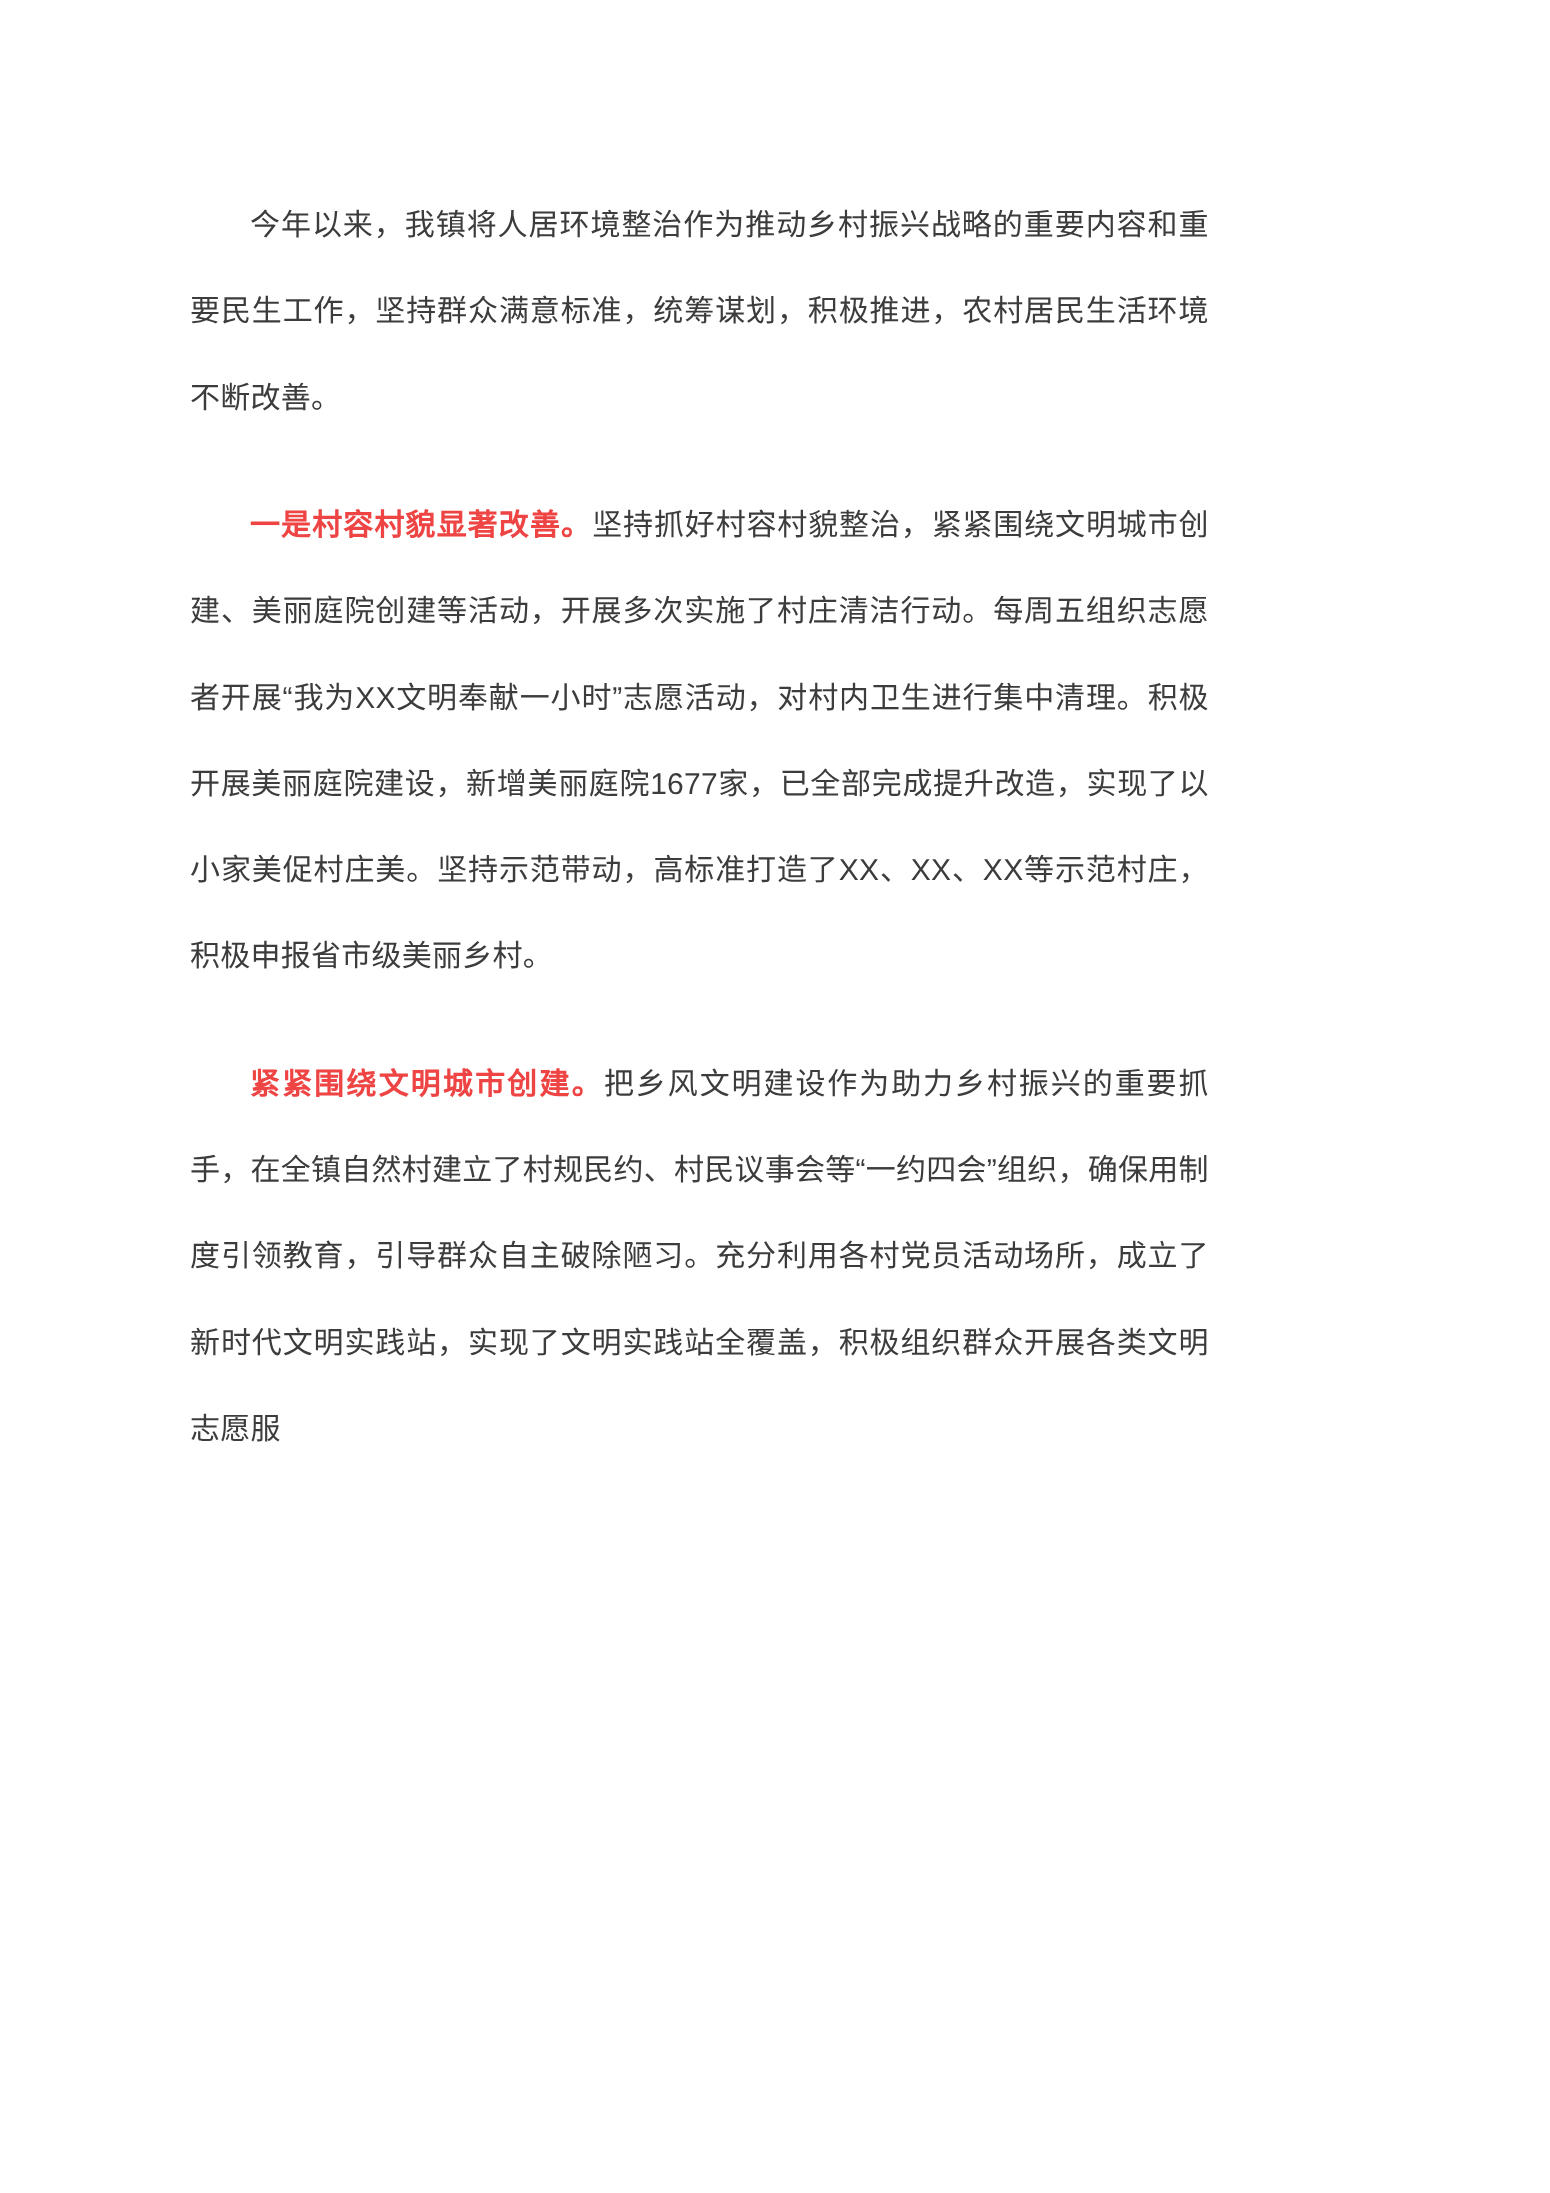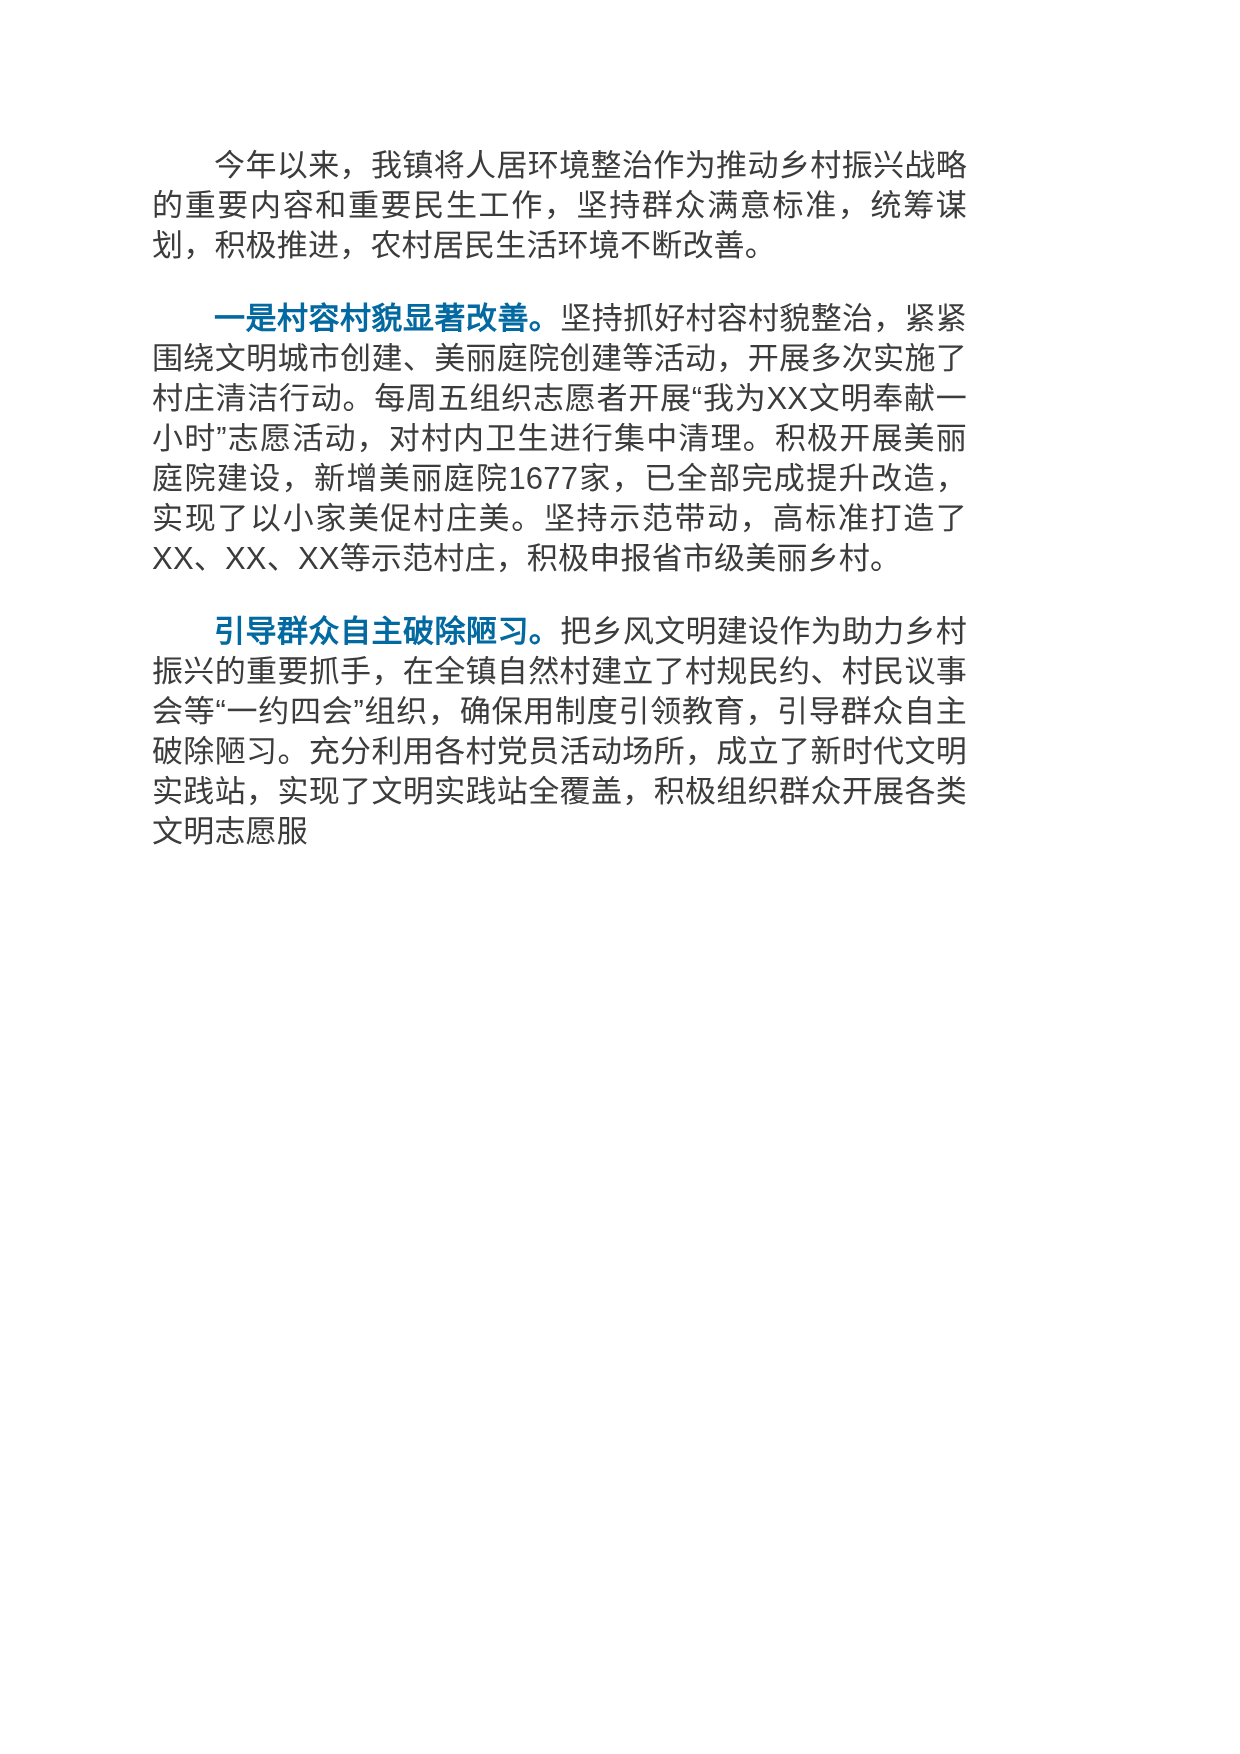--- a/index.html
+++ b/index.html
@@ -21,36 +21,36 @@
   }
   .doc-body {
     position: absolute;
     left: 152px;
     top: 146px;
     width: 815px;
   }
   p.para {
     margin: 0 0 0 0;
     padding: 0;
-    font-size: 31px;
-    line-height: 40px;
+    font-size: 24px;
+    line-height: 69px;
     color: #3c3c3c;
     text-align: justify;
     text-justify: inter-ideograph;
     letter-spacing: 0.2px;
     text-indent: 2em;
     font-weight: 400;
     -webkit-font-smoothing: antialiased;
   }
   p.para + p.para {
     margin-top: 33px;
   }
   .sec-title {
     font-weight: 700;
-    color: #0369a1;
+    color: #ef4444;
     letter-spacing: 0.4px;
   }
   
   .clipped {
     overflow: hidden;
   }
 </style>
 </head>
 <body>
 
@@ -60,17 +60,17 @@
     <p class="para">
       <span>今年以来，我镇将人居环境整治作为推动乡村振兴战略的重要内容和重要民生工作，坚持群众满意标准，统筹谋划，积极推进，农村居民生活环境不断改善。</span>
     </p>
 
     <p class="para">
       <span class="sec-title">一是村容村貌显著改善。</span><span>坚持抓好村容村貌整治，紧紧围绕文明城市创建、美丽庭院创建等活动，开展多次实施了村庄清洁行动。每周五组织志愿者开展“我为XX文明奉献一小时”志愿活动，对村内卫生进行集中清理。积极开展美丽庭院建设，新增美丽庭院1677家，已全部完成提升改造，实现了以小家美促村庄美。坚持示范带动，高标准打造了XX、XX、XX等示范村庄，积极申报省市级美丽乡村。</span>
     </p>
 
 
     <p class="para clipped">
-      <span class="sec-title">引导群众自主破除陋习。</span><span>把乡风文明建设作为助力乡村振兴的重要抓手，在全镇自然村建立了村规民约、村民议事会等“一约四会”组织，确保用制度引领教育，引导群众自主破除陋习。充分利用各村党员活动场所，成立了新时代文明实践站，实现了文明实践站全覆盖，积极组织群众开展各类文明志愿服</span>
+      <span class="sec-title">紧紧围绕文明城市创建。</span><span>把乡风文明建设作为助力乡村振兴的重要抓手，在全镇自然村建立了村规民约、村民议事会等“一约四会”组织，确保用制度引领教育，引导群众自主破除陋习。充分利用各村党员活动场所，成立了新时代文明实践站，实现了文明实践站全覆盖，积极组织群众开展各类文明志愿服</span>
     </p>
 
   </div>
 </div>
 
 </body></html>

